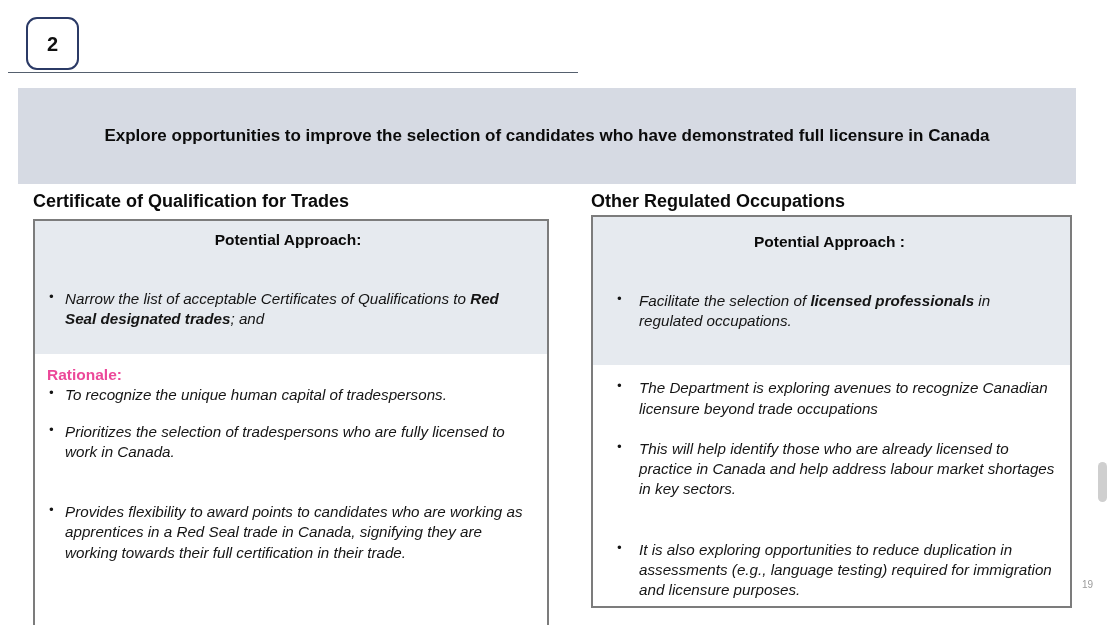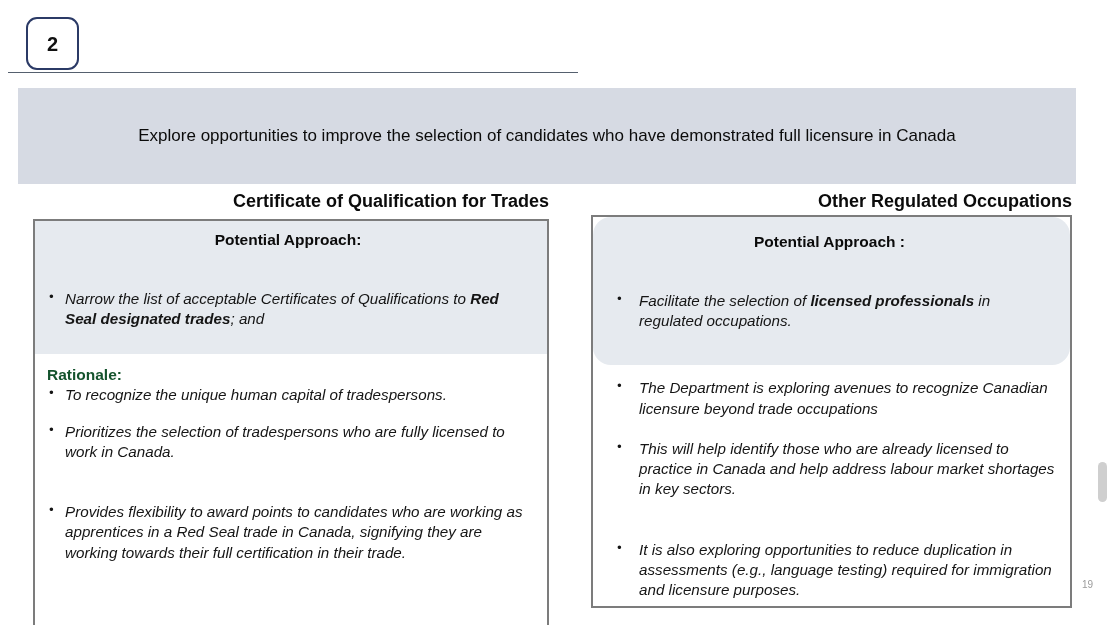--- a/index.html
+++ b/index.html
@@ -70,71 +70,71 @@
     width: 1058px;
     height: 96px;
     background: #d6dae3;
     box-sizing: border-box;
     display: flex;
     align-items: center;
     justify-content: center;
   }
   #banner-text {
     font-size: 17px;
-    font-weight: normal;
+    font-weight: bold;
     color: #0b0b0b;
     line-height: 1.5;
     max-width: 960px;
     padding: 0 20px;
   }
 
   
   .col-heading {
     position: absolute;
     font-size: 18px;
     font-weight: bold;
     color: #0b0b0b;
-    text-align: right;
+    text-align: left;
     white-space: nowrap;
   }
   #col-heading-left  { left: 33px;  top: 191px; width: 516px; }
   #col-heading-right { left: 591px; top: 191px; width: 481px; }
 
   .content-box {
     position: absolute;
     border: 2px solid #7c7c7c;
     box-sizing: border-box;
     background: #ffffff;
     overflow: hidden;
   }
   #box-left  { left: 33px;  top: 219px; width: 516px; height: 453px; }
   #box-right { left: 591px; top: 215px; width: 481px; height: 393px; }
 
   .box-shaded {
     background: #e6eaef;
     box-sizing: border-box;
   }
   #box-left .box-shaded  { padding: 10px 14px 12px 8px; }
-  #box-right .box-shaded { padding: 16px 14px 14px 10px; border-radius: 18px; }
+  #box-right .box-shaded { padding: 16px 14px 14px 10px; }
 
   .box-white { background: #ffffff; box-sizing: border-box; }
   #box-left .box-white  { padding: 12px 14px 10px 8px; }
   #box-right .box-white { padding: 13px 14px 10px 10px; }
 
   .approach-title {
     text-align: center;
     font-size: 15.5px;
     font-weight: bold;
     color: #0b0b0b;
     margin-bottom: 2px;
   }
   .section-label {
     font-size: 15.5px;
     font-weight: bold;
-    color: #14532d;
+    color: #ec4899;
     margin: 0 0 1px 4px;
   }
 
   ul.bullets {
     list-style: none;
     margin: 0;
     padding: 0;
   }
   ul.bullets > li {
     position: relative;

